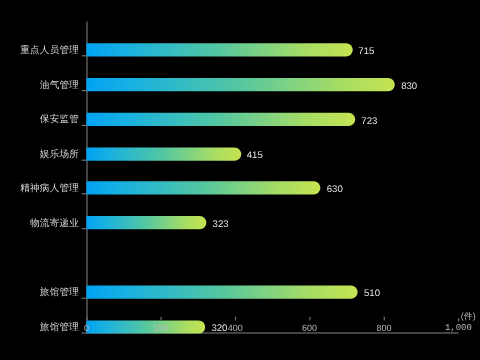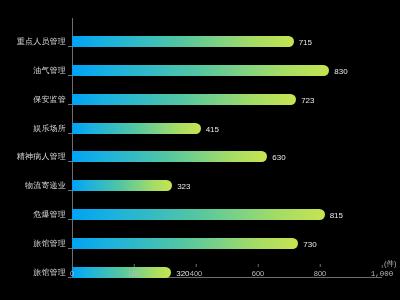--- a/index.html
+++ b/index.html
@@ -129,31 +129,25 @@
           <div class="cat-label">精神病人管理</div>
           <div class="bar" style="width: 63%;"></div>
           <div class="bar-value">630</div>
         </div>
         <div class="row" style="top: 144.444px; height: 28.8889px;">
           <div class="tick-stub"></div>
           <div class="cat-label">物流寄递业</div>
           <div class="bar" style="width: 32.3%;"></div>
           <div class="bar-value">323</div>
         </div>
-        <div class="row" style="top: 173.333px; height: 28.8889px;">
-          <div class="tick-stub"></div>
-          <div class="cat-label">危爆管理</div>
-          <div class="bar" style="width: 81.5%;"></div>
-          <div class="bar-value">815</div>
-        </div>
         <div class="row" style="top: 202.222px; height: 28.8889px;">
           <div class="tick-stub"></div>
           <div class="cat-label">旅馆管理</div>
           <div class="bar" style="width: 73%;"></div>
-          <div class="bar-value">730</div>
+          <div class="bar-value">510</div>
         </div>
         <div class="row" style="top: 231.111px; height: 28.8889px;">
           <div class="tick-stub"></div>
           <div class="cat-label">旅馆管理</div>
           <div class="bar" style="width: 32%;"></div>
           <div class="bar-value">320</div>
         </div>
       </div>
 
     <div class="xticks" id="xticks">

